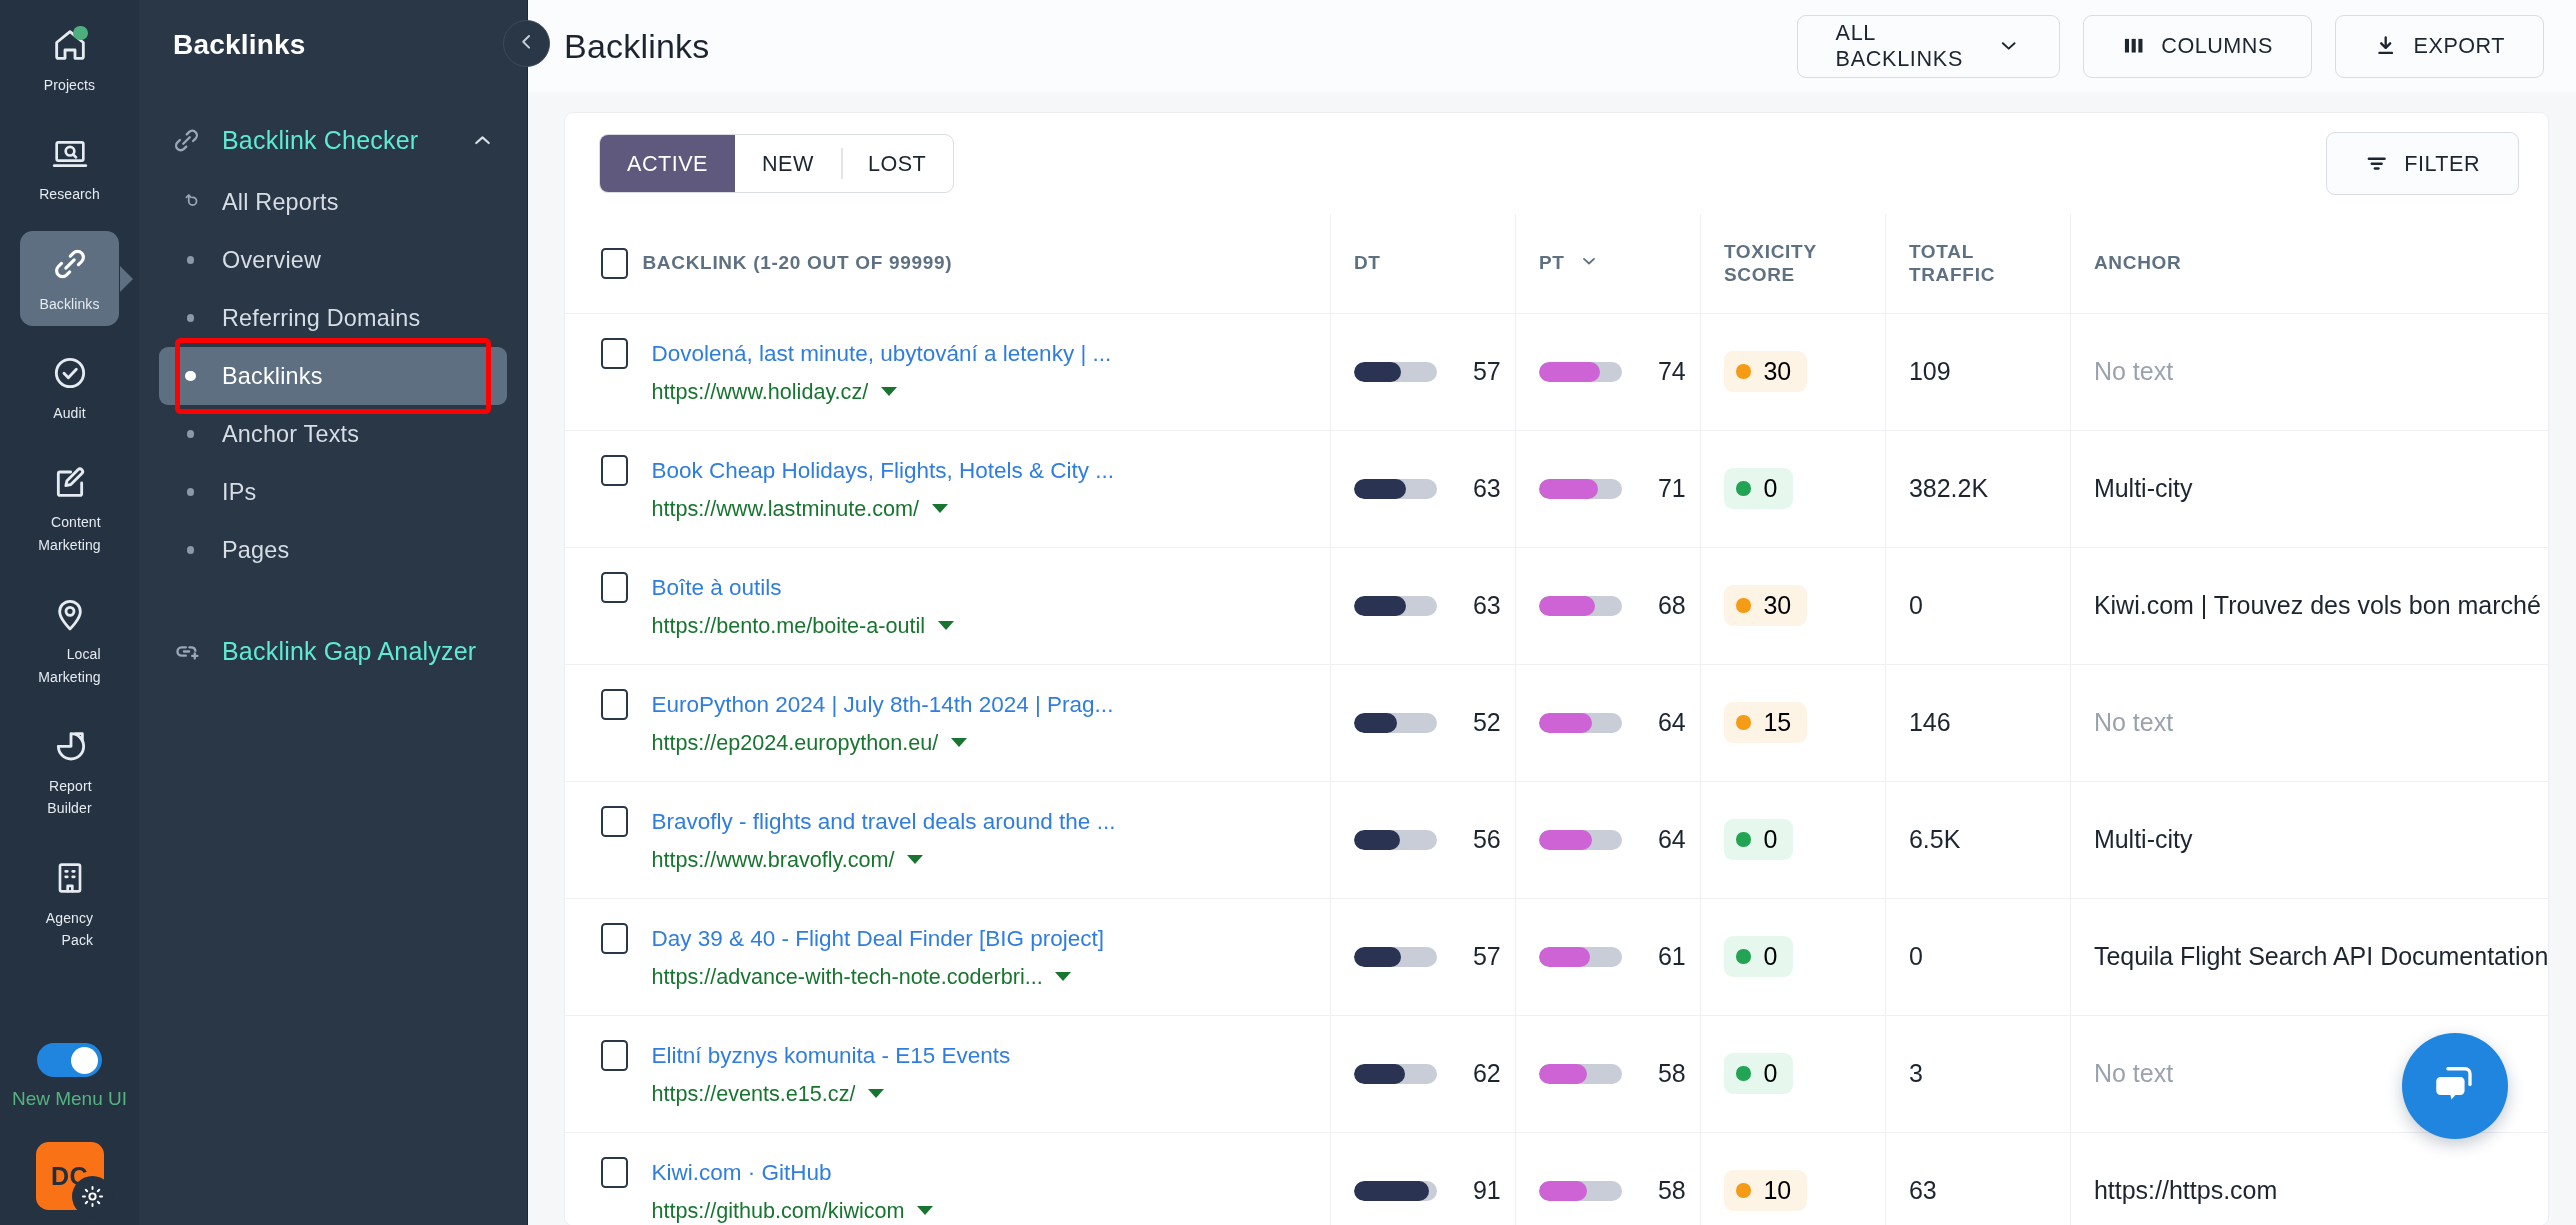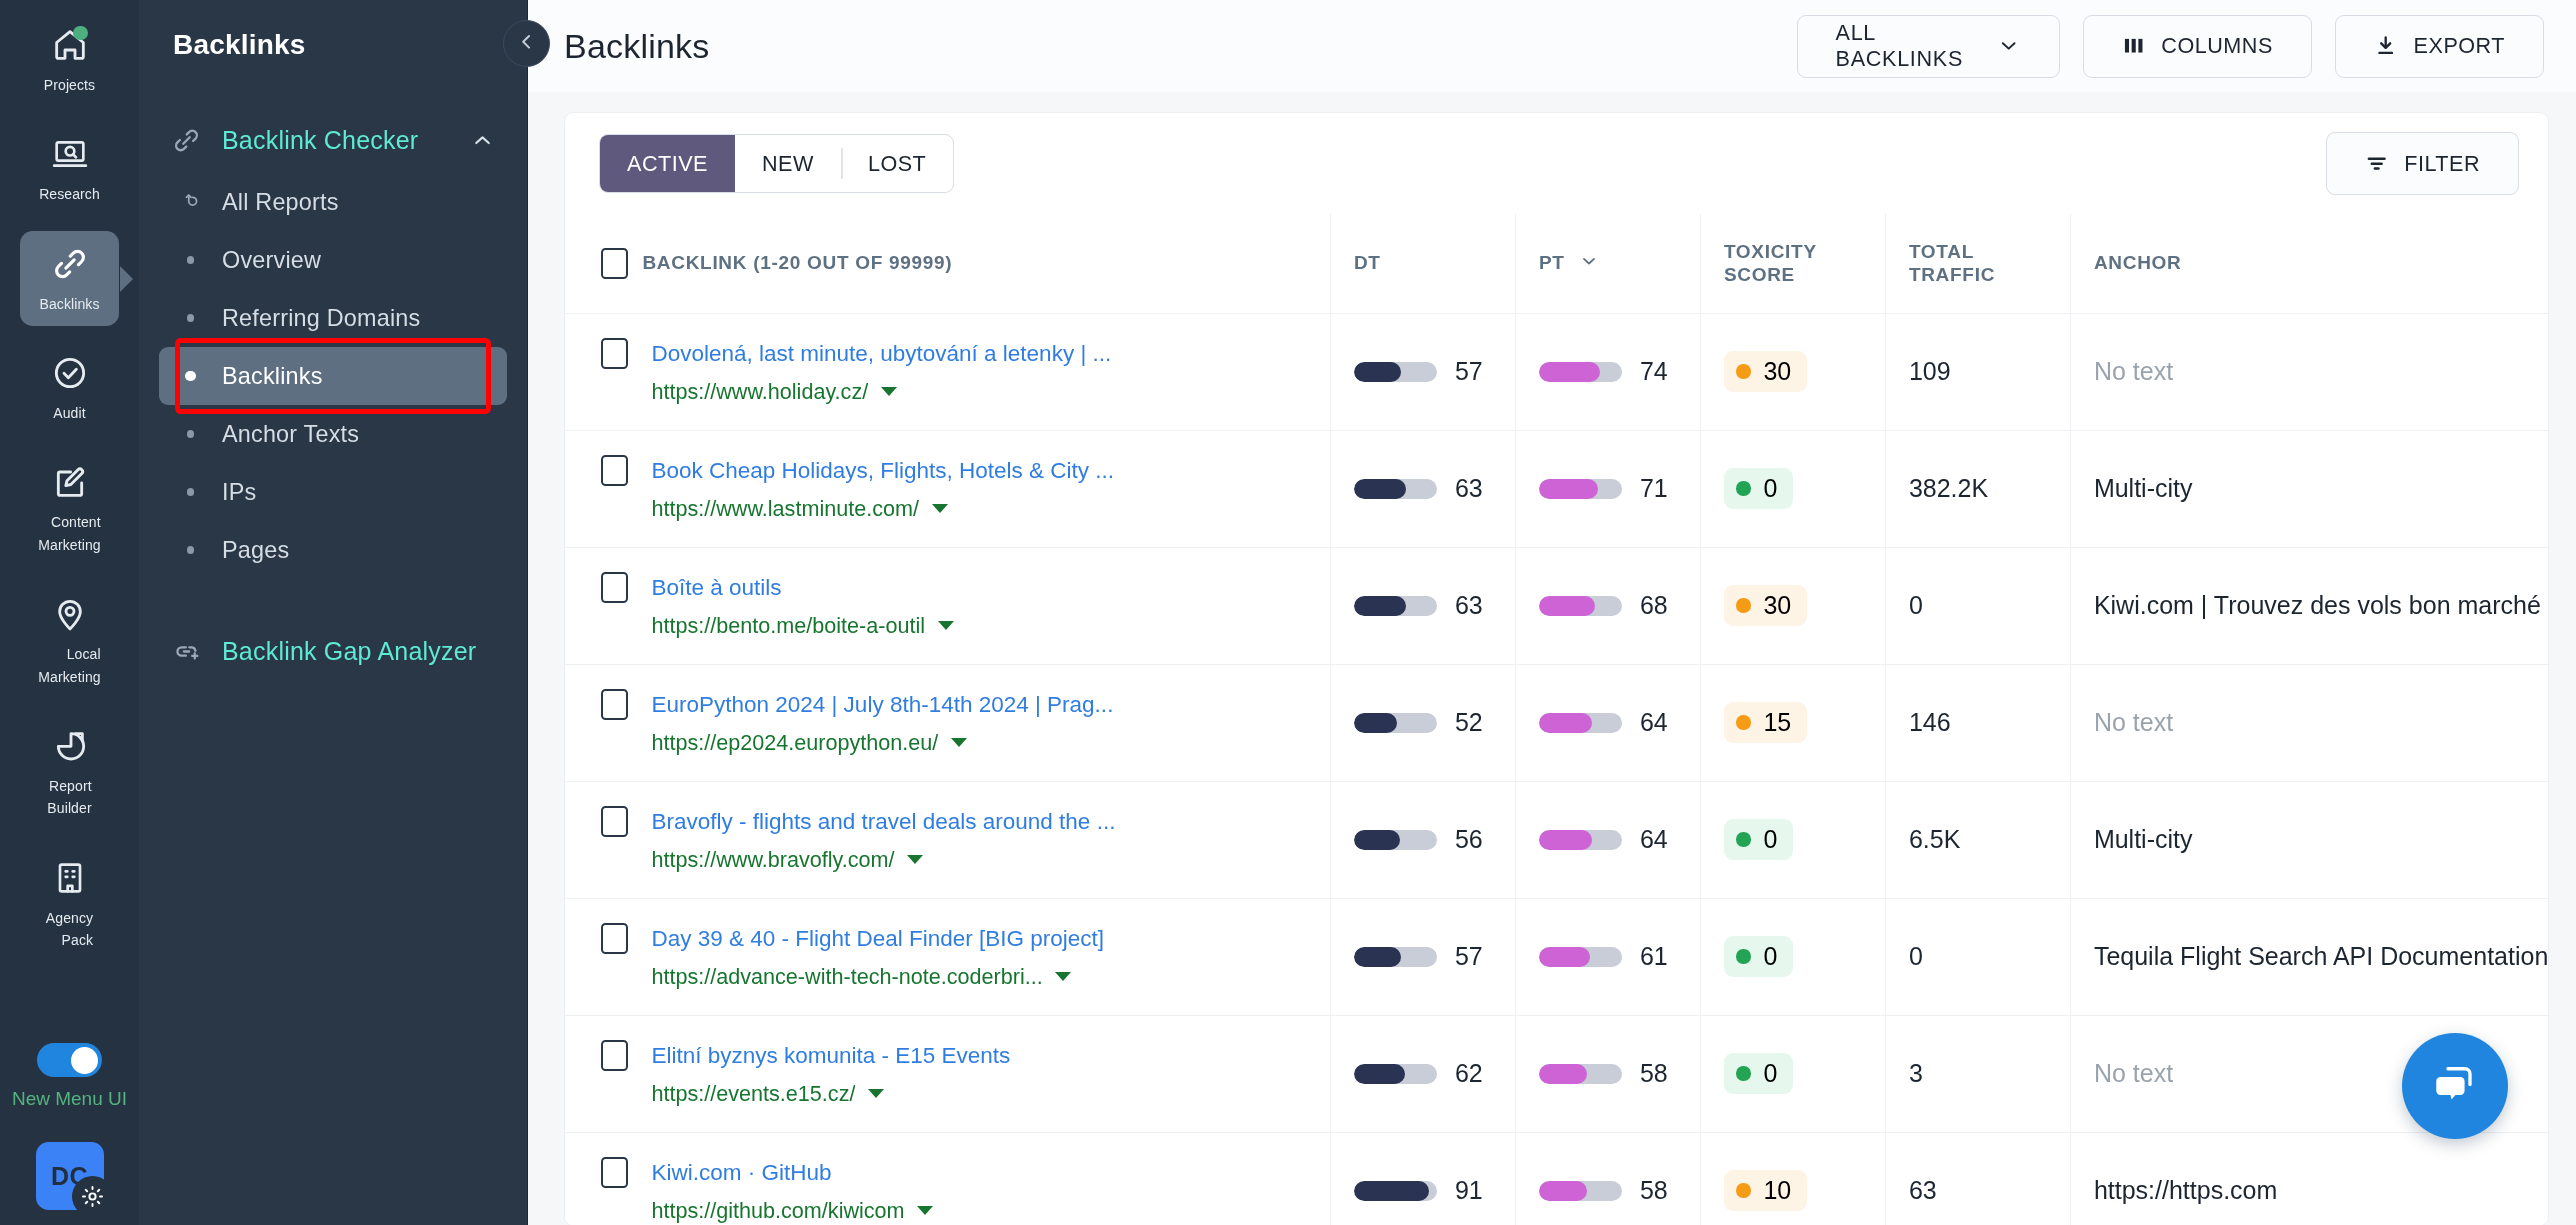--- a/index.html
+++ b/index.html
@@ -47,21 +47,21 @@
     width: 65px; height: 34px; border-radius: 17px; background: #1f85de;
     position: relative; cursor: pointer; margin-bottom: 10.8px;
   }
   .toggle .knob {
     position:absolute; width:27px; height:27px; border-radius:50%;
     background:#fff; top:3.6px; right:3.6px;
   }
   .new-menu-label { color:#55b37f; font-size:19px; margin-bottom: 32px; }
   .avatar-wrap { position: relative; width: 68px; height: 68px; }
   .avatar {
-    width: 68px; height: 68px; border-radius: 12.6px; background: #3b82f6;
+    width: 68px; height: 68px; border-radius: 12.6px; background: #f97316;
     display:flex; align-items:center; justify-content:center;
     font-size: 25px; font-weight: 700; color: #222f3e; letter-spacing:0.5px;
   }
   .gear-badge {
     position:absolute; right:-9px; bottom:-7.2px; width: 41px; height: 41px;
     border-radius:50%; background:#253242; display:flex;
     align-items:center; justify-content:center;
   }
   .gear-badge svg{ width:25px; height:25px; }
 
@@ -188,21 +188,21 @@
   .bl-url-row{ display:flex; align-items:center; gap:12.6px; }
   .bl-url {
     color:#17752f; font-size:21.6px; line-height:27px; white-space:nowrap;
     overflow:hidden; text-overflow:ellipsis; max-width: 576px; cursor:pointer;
   }
   .caret-dn {
     width:0;height:0;border-left:8px solid transparent;border-right:8px solid transparent;
     border-top:9px solid #17752f; flex:0 0 16px; cursor:pointer;
   }
 
-  .bar-cell{ display:flex; align-items:center; gap:18px; }
+  .bar-cell{ display:flex; align-items:center; gap:36px; }
   .bar { width: 83px; height: 20px; border-radius: 10px; background:#c8cdd8; overflow:hidden; }
   .bar > span { display:block; height:100%; border-radius:10px; }
   .bar.dt > span { background:#2a3452; }
   .bar.pt > span { background:#ce63d6; }
   .bar-val { font-size:25px; color:#1c2530; }
 
   .tox { display:inline-flex; align-items:center; gap:12.6px; padding: 6.3px 16px 6.3px 12.6px; border-radius:9px; font-size:25px;}
   .tox .dot{ width:14.4px;height:14.4px;border-radius:50%; display:block; }
   .tox.green { background:#e6f8ed; }
   .tox.green .dot{ background:#23a455; }

